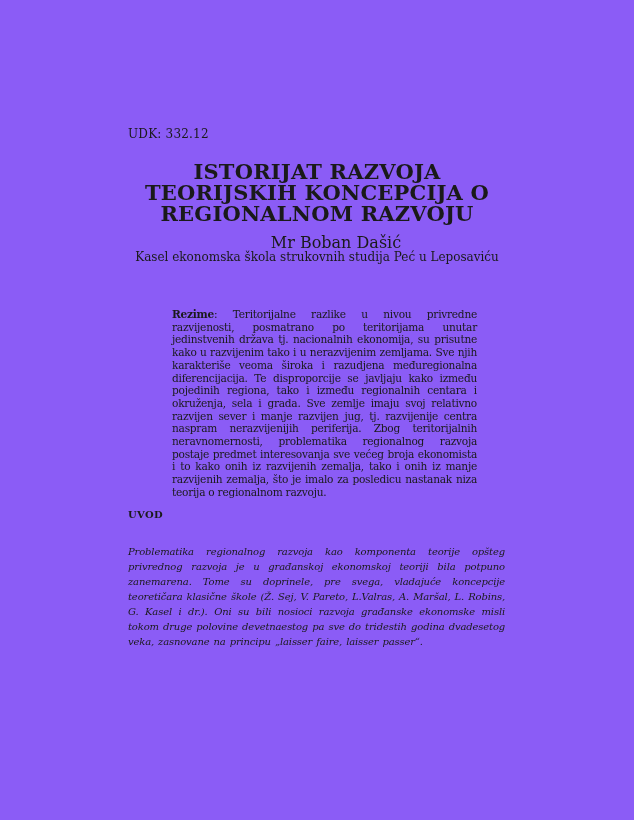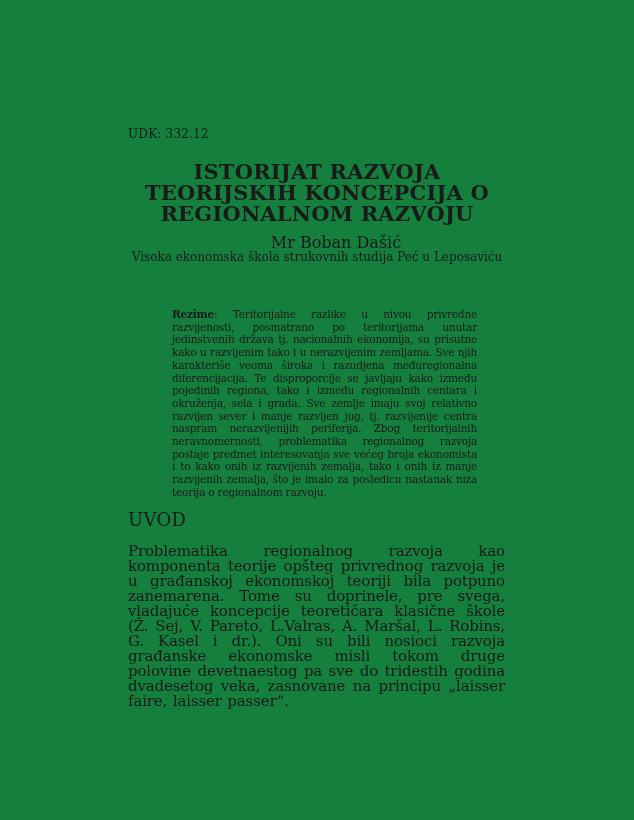--- a/index.html
+++ b/index.html
@@ -4,21 +4,21 @@
 <style>
   html, body {
     margin: 0;
     padding: 0;
     background: #ffffff;
   }
   .page {
     position: relative;
     width: 634px;
     height: 820px;
-    background: #15803d;
+    background: #8b5cf6;
     color: #1a1a1a;
     font-family: "DejaVu Serif", "Liberation Serif", serif;
     overflow: hidden;
   }
   .udk {
     position: absolute;
     left: 128px;
     top: 127px;
     font-size: 12px;
     letter-spacing: 0.2px;
@@ -65,48 +65,49 @@
     text-align: justify;
     letter-spacing: -0.25px;
   }
   .abstract .abstract-label {
     font-weight: bold;
   }
   .section-heading {
     position: absolute;
     left: 128px;
     top: 509px;
-    font-size: 18px;
-    font-weight: normal;
+    font-size: 10px;
+    font-weight: bold;
     letter-spacing: 0.3px;
   }
   .body-paragraph {
     position: absolute;
     left: 128px;
     top: 544px;
     width: 377px;
-    font-size: 15px;
+    font-size: 10px;
     line-height: 15px;
     text-align: justify;
     letter-spacing: -0.15px;
     word-spacing: 1px;
+    font-style: italic;
   }
 </style>
 </head>
 <body>
 
 <div class="page">
 
   <div class="udk">UDK: 332.12</div>
 
   <h1 class="title" style="margin:0; font-size:21px;">ISTORIJAT RAZVOJA TEORIJSKIH KONCEPCIJA O  REGIONALNOM RAZVOJU</h1>
 
   <div class="author">Mr Boban Dašić</div>
 
-  <div class="affiliation">Visoka ekonomska škola strukovnih studija Peć u Leposaviću</div>
+  <div class="affiliation">Kasel ekonomska škola strukovnih studija Peć u Leposaviću</div>
 
   <p class="abstract" style="margin:15px;">
     <span class="abstract-label">Rezime</span><span>: Teritorijalne razlike u nivou privredne razvijenosti, posmatrano po teritorijama unutar jedinstvenih država tj. nacionalnih ekonomija, su prisutne kako u razvijenim tako i u nerazvijenim zemljama. Sve njih karakteriše veoma široka i razudjena međuregionalna diferencijacija. Te disproporcije se javljaju kako između pojedinih regiona, tako i između regionalnih centara i okruženja, sela i grada.  Sve zemlje imaju svoj relativno razvijen  sever i manje razvijen jug, tj. razvijenije centra naspram nerazvijenijih periferija. Zbog teritorijalnih neravnomernosti, problematika regionalnog razvoja postaje predmet interesovanja sve većeg broja ekonomista i to kako onih iz razvijenih zemalja, tako i onih iz manje razvijenih zemalja, što je imalo za posledicu nastanak niza teorija o regionalnom razvoju.</span>
   </p>
 
   <h2 class="section-heading" style="margin:0;">UVOD</h2>
 
   <p class="body-paragraph" style="margin:0;">Problematika regionalnog razvoja kao komponenta teorije opšteg privrednog razvoja je u građanskoj ekonomskoj teoriji bila potpuno zanemarena. Tome su doprinele, pre svega, vladajuće koncepcije teoretičara klasične škole (Ž. Sej, V. Pareto,  L.Valras, A. Maršal, L. Robins, G. Kasel i dr.). Oni su bili nosioci razvoja građanske ekonomske misli tokom druge polovine devetnaestog pa sve do tridestih godina dvadesetog veka, zasnovane na principu „laisser faire, laisser passer“.</p>
 
 </div>

